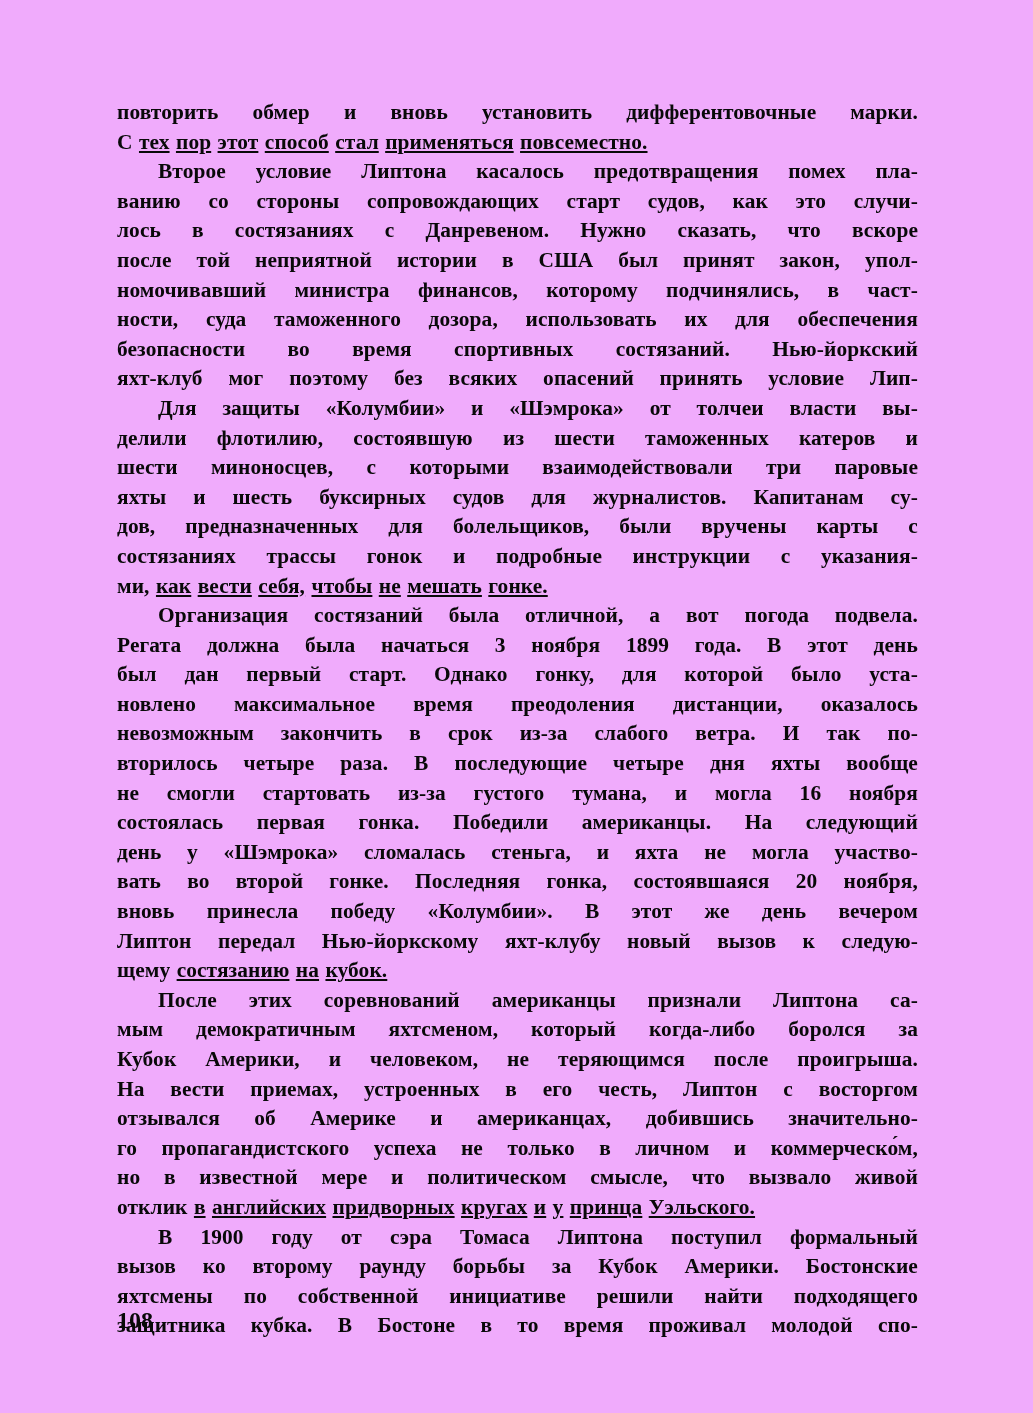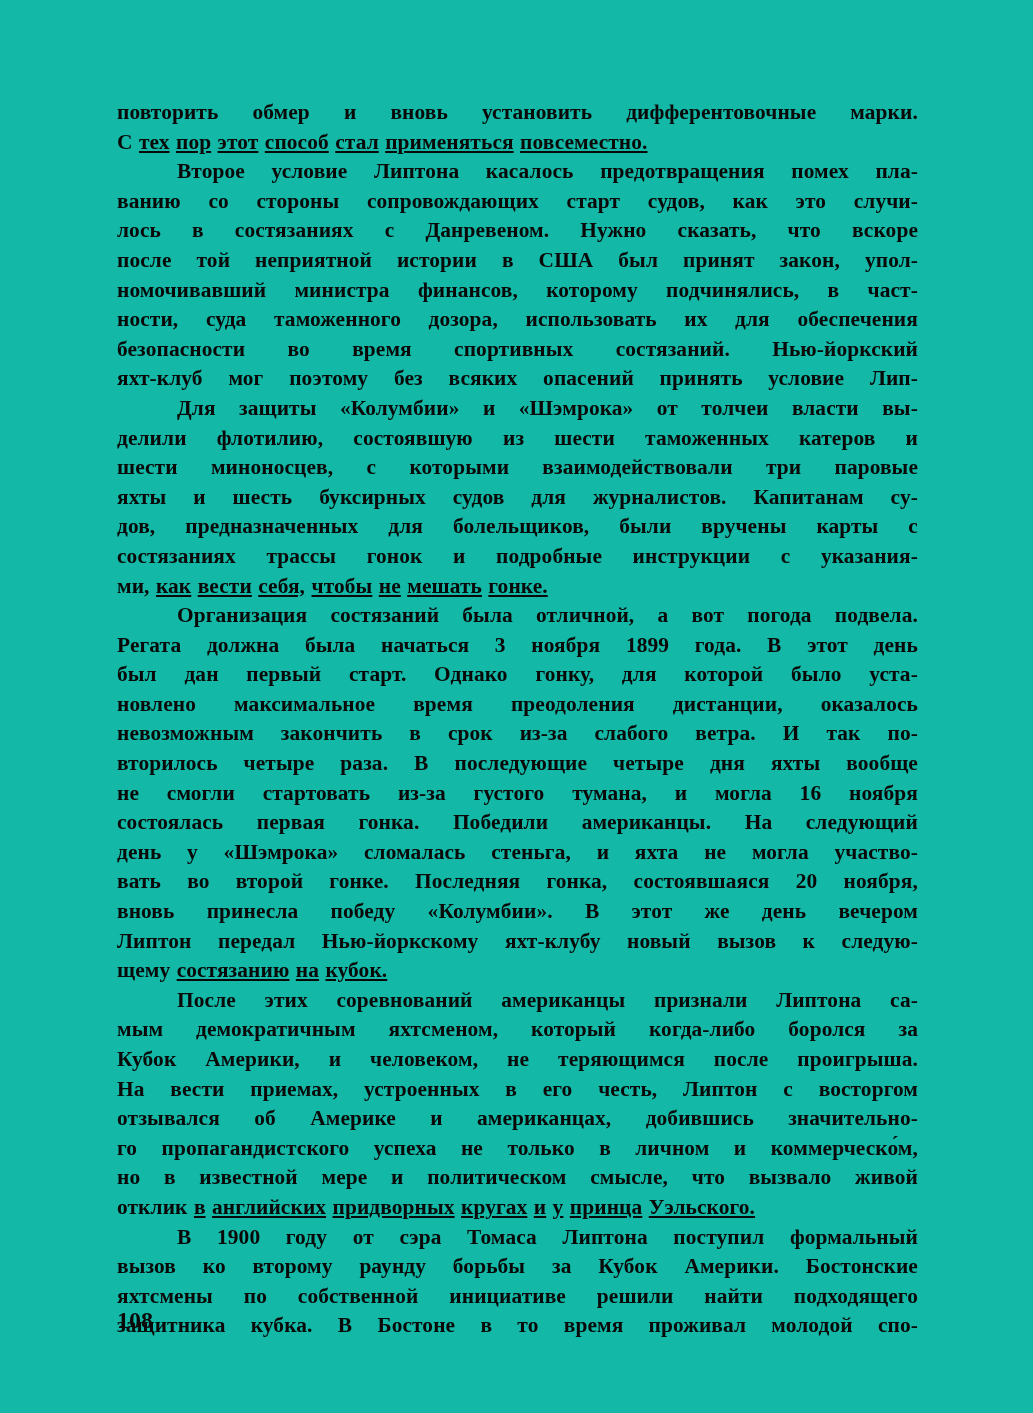--- a/index.html
+++ b/index.html
@@ -6,21 +6,21 @@
   html, body {
     margin: 0;
     padding: 0;
     background: #ffffff;
   }
 
   .page {
     position: relative;
     width: 1033px;
     height: 1413px;
-    background: #14b8a6;
+    background: #f0abfc;
     overflow: hidden;
     font-family: "Liberation Serif", "DejaVu Serif", serif;
     color: #090909;
     -webkit-font-smoothing: antialiased;
   }
 
   .text-block {
     position: absolute;
     left: 117px;
     top: 98px;
@@ -71,21 +71,21 @@
     display: inline-block;
     white-space: pre;
   }
   .line.ragged.flow .w + .w {
     margin-left: 0.30em;
     text-decoration: underline;
   }
 
   
   .line.indent .w:first-child {
-    margin-left: 60px;
+    margin-left: 41px;
   }
 
   .page-number {
     position: absolute;
     left: 117px;
     top: 1306px;
     font-family: "Liberation Serif", "DejaVu Serif", serif;
     font-size: 24px;
     font-weight: 700;
     color: #090909;

